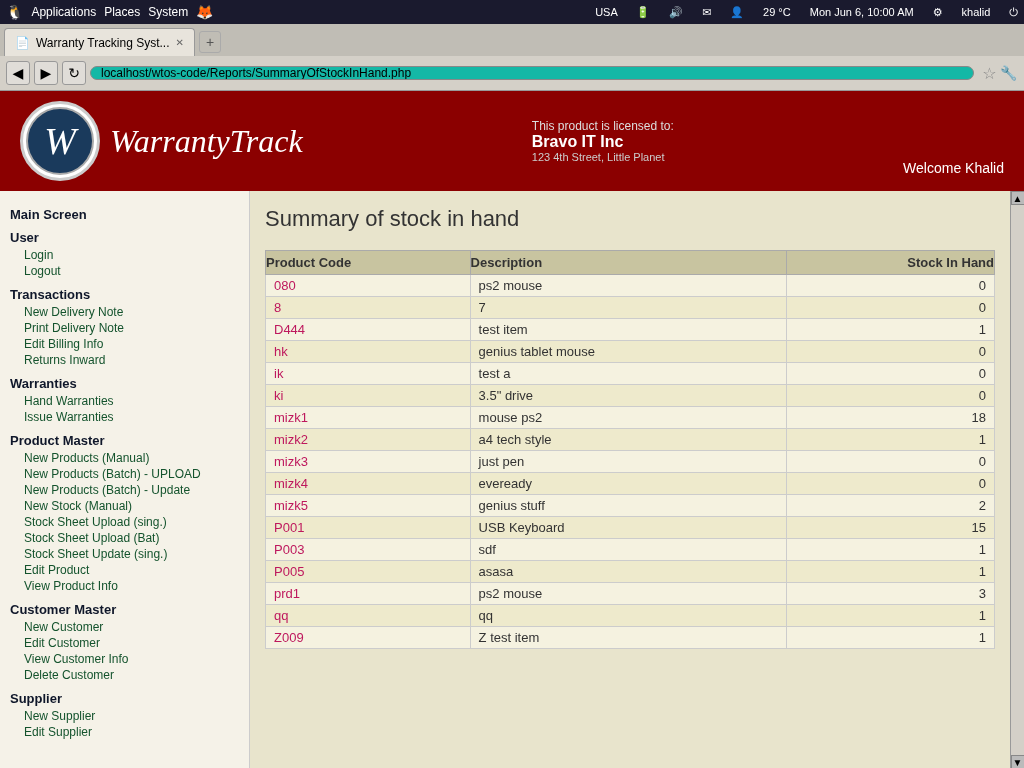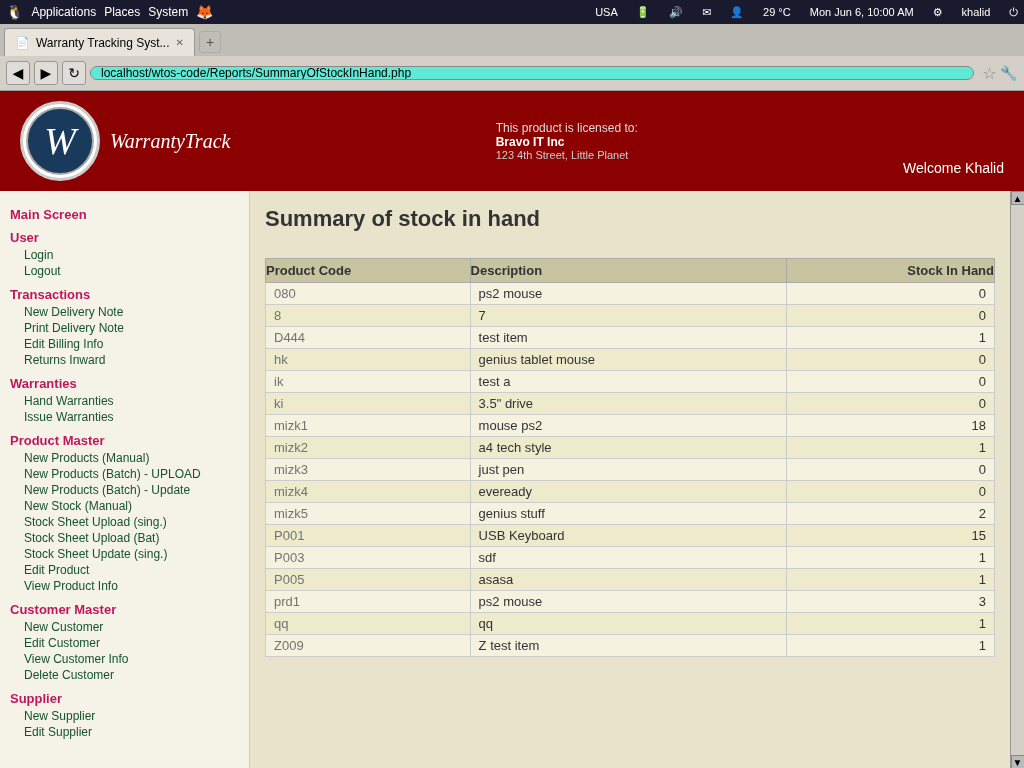--- a/index.html
+++ b/index.html
@@ -65,21 +65,21 @@
       cursor: pointer;
       font-size: 14px;
     }
     .url-bar {
       flex: 1;
       height: 14px;
       border: 1px solid #888;
       border-radius: 10px;
       padding: 2px 10px;
       font-size: 12px;
-      background: #5eead4;
+      background: #14b8a6;
     }
     .nav-star { font-size: 16px; color: #888; margin-left: 4px; cursor: pointer; }
     .nav-wrench { font-size: 14px; color: #888; cursor: pointer; }
 
     
     .page-wrapper {
       height: calc(768px - 24px - 32px - 34px);
       overflow: hidden;
       display: flex;
       flex-direction: column;
@@ -112,21 +112,21 @@
     }
     .logo-text-area {
       display: flex;
       flex-direction: column;
     }
     .header-license {
       color: #ddd;
       font-size: 12px;
       text-align: left;
     }
-    .header-license .company { font-size: 12px; color: white; font-weight: bold; }
+    .header-license .company { font-size: 16px; color: white; font-weight: bold; }
     .header-license .address { font-size: 11px; color: #ccc; }
     .welcome-text { color: white; font-size: 14px; align-self: flex-end; padding-bottom: 5px; }
 
     
     .main-content {
       display: flex;
       flex: 1;
       overflow: hidden;
     }
 
@@ -135,21 +135,21 @@
       width: 250px;
       background: #f5f2e8;
       border-right: 1px solid #ccc;
       padding: 8px 10px;
       overflow-y: auto;
       flex-shrink: 0;
       font-size: 13px;
     }
     .sidebar-section-title {
       font-weight: bold;
-      color: #be185d;
+      color: #0f172a;
       margin-top: 8px;
       margin-bottom: 2px;
     }
     .sidebar a {
       display: block;
       color: #14532d;
       text-decoration: none;
       padding: 1px 0 1px 14px;
       font-size: 12px;
     }
@@ -157,22 +157,22 @@
     
     .content-area {
       flex: 1;
       background: #e8e4cc;
       padding: 15px;
       overflow-y: auto;
     }
     .report-title {
       font-size: 22px;
       color: #333;
-      margin-bottom: 26px;
-      font-weight: bold;
+      margin-bottom: 18px;
+      font-weight: normal;
     }
     .report-table {
       width: 100%;
       border-collapse: collapse;
       background: #f5f2e0;
       font-size: 13px;
     }
     .report-table th {
       background: #c8c4a0;
       border: 1px solid #aaa;
@@ -182,21 +182,21 @@
       color: #333;
     }
     .report-table th:last-child { text-align: right; }
     .report-table td {
       border: 1px solid #ccc;
       padding: 3px 8px;
       color: #333;
     }
     .report-table td:last-child { text-align: right; }
     .report-table td a {
-      color: #737373;
+      color: #be185d;
       text-decoration: none;
     }
     .report-table tr:nth-child(even) { background: #eeeacc; }
     .report-table tr:nth-child(odd) { background: #f5f2e0; }
   </style>
 </head>
 <body>
 
 <div class="taskbar">
   <div class="taskbar-left">
@@ -243,21 +243,21 @@
 
   <div class="site-header">
     <div class="logo-area">
       <div class="logo-circle">
         <svg width="70" height="70" viewBox="0 0 70 70">
           <circle cx="35" cy="35" r="33" fill="#1a3a5c" stroke="#aaa" stroke-width="2"></circle>
           <text x="35" y="48" text-anchor="middle" font-size="38" font-family="serif" font-style="italic" fill="white">W</text>
         </svg>
       </div>
       <div class="logo-text-area">
-        <span style="font-size:20px; color:white; font-family:serif; font-style:italic;">WarrantyTrack</span>
+        <span style="font-size:32px; color:white; font-family:serif; font-style:italic;">WarrantyTrack</span>
       </div>
     </div>
     <div class="header-license">
       <div>This product is licensed to:</div>
       <div class="company">Bravo IT Inc</div>
       <div class="address">123 4th Street, Little Planet</div>
     </div>
     <div class="welcome-text">Welcome Khalid</div>
   </div>
 

